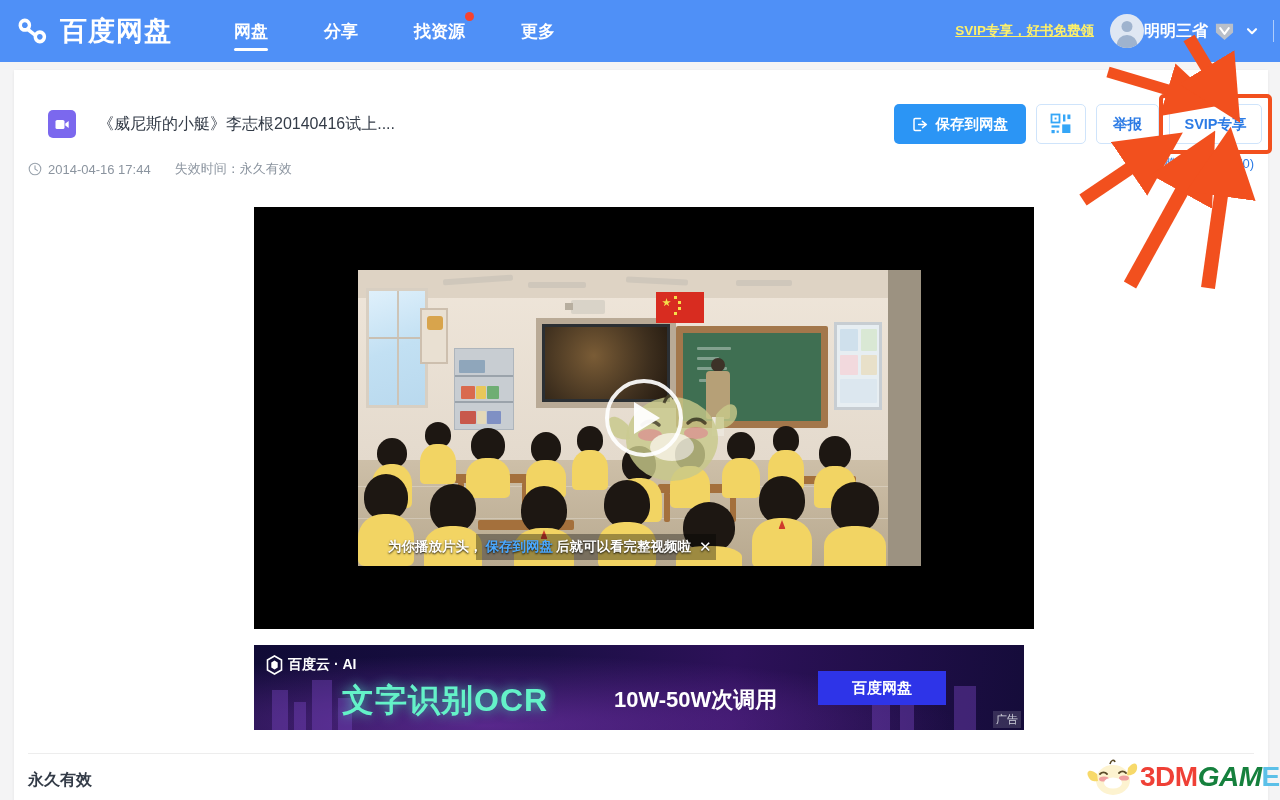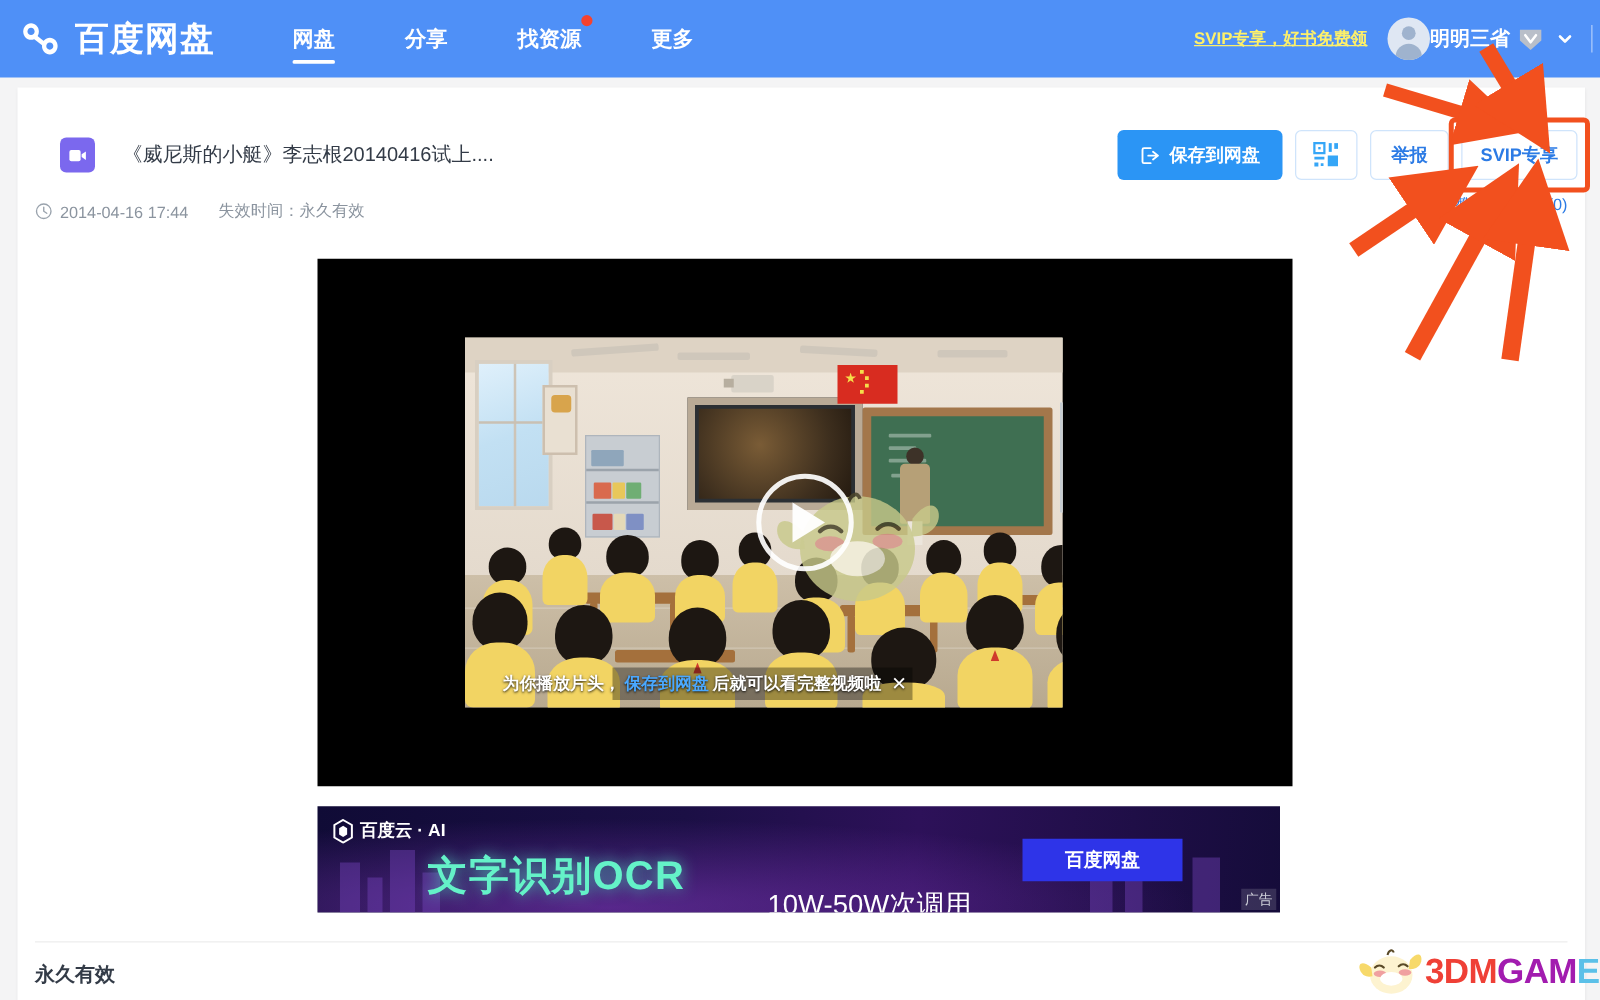--- a/index.html
+++ b/index.html
@@ -243,22 +243,22 @@
   
   .video-box {
     position: absolute;
     left: 240px; top: 137px;
     width: 780px; height: 422px;
     background: #000000;
     overflow: hidden;
   }
   .video-inner {
     position: absolute;
-    left: 118px; top: 63px;
-    width: 478px; height: 296px;
+    left: 104px; top: 63px;
+    width: 563px; height: 296px;
     overflow: hidden;
     background: #9c9281;
   }
 
   
   .cl-wall { position:absolute; left:0; top:0; width:530px; height:190px; background:linear-gradient(#efe6da,#e4dacd); }
   .cl-ceil { position:absolute; left:0; top:0; width:530px; height:28px; background:#ded3c4; }
   .cl-lamp { position:absolute; height:6px; background:#cfc7bb; border-radius:2px; }
   .cl-window {
     position:absolute; left:8px; top:18px; width:62px; height:120px;
@@ -405,24 +405,23 @@
   .ad-ocr {
     position: absolute; left: 88px; top: 34px;
     font-size: 32px; font-weight: bold;
     color: #64f2c8;
     text-shadow: 0 0 12px rgba(80,240,200,.75);
     white-space: nowrap;
     letter-spacing: 1px;
   }
   .ad-calls {
     position: absolute; left: 360px; top: 40px;
-    font-size: 22px; font-weight: normal;
+    font-size: 22px; font-weight: bold;
     color: #ffffff;
     white-space: nowrap;
-    margin-top: 24px;
   }
   .ad-btn {
     position: absolute; right: 78px; top: 26px;
     width: 128px; height: 34px;
     background: #2e34e8;
     display: flex; align-items: center; justify-content: center;
     color: #ffffff; font-size: 15px; font-weight: bold;
     white-space: nowrap;
   }
   .ad-tag {
@@ -458,21 +457,21 @@
     pointer-events: none;
   }
   .wm svg.bird { width: 52px; height: 42px; }
   .wm .txt {
     font-size: 28px; font-weight: bold;
     letter-spacing: -.5px;
     margin-left: 2px;
     white-space: nowrap;
   }
   .wm .c1 { color: #ef4036; }
-  .wm .c2 { color: #a21caf; }
+  .wm .c2 { color: #15803d; font-style: italic; }
   .wm .c3 { color: #5bc0e8; }
 
   
   .anno { position: absolute; left: 0; top: 0; width: 1280px; height: 800px; pointer-events: none; z-index: 40; }
 </style>
 </head>
 <body>
 
 <div class="header">
 

